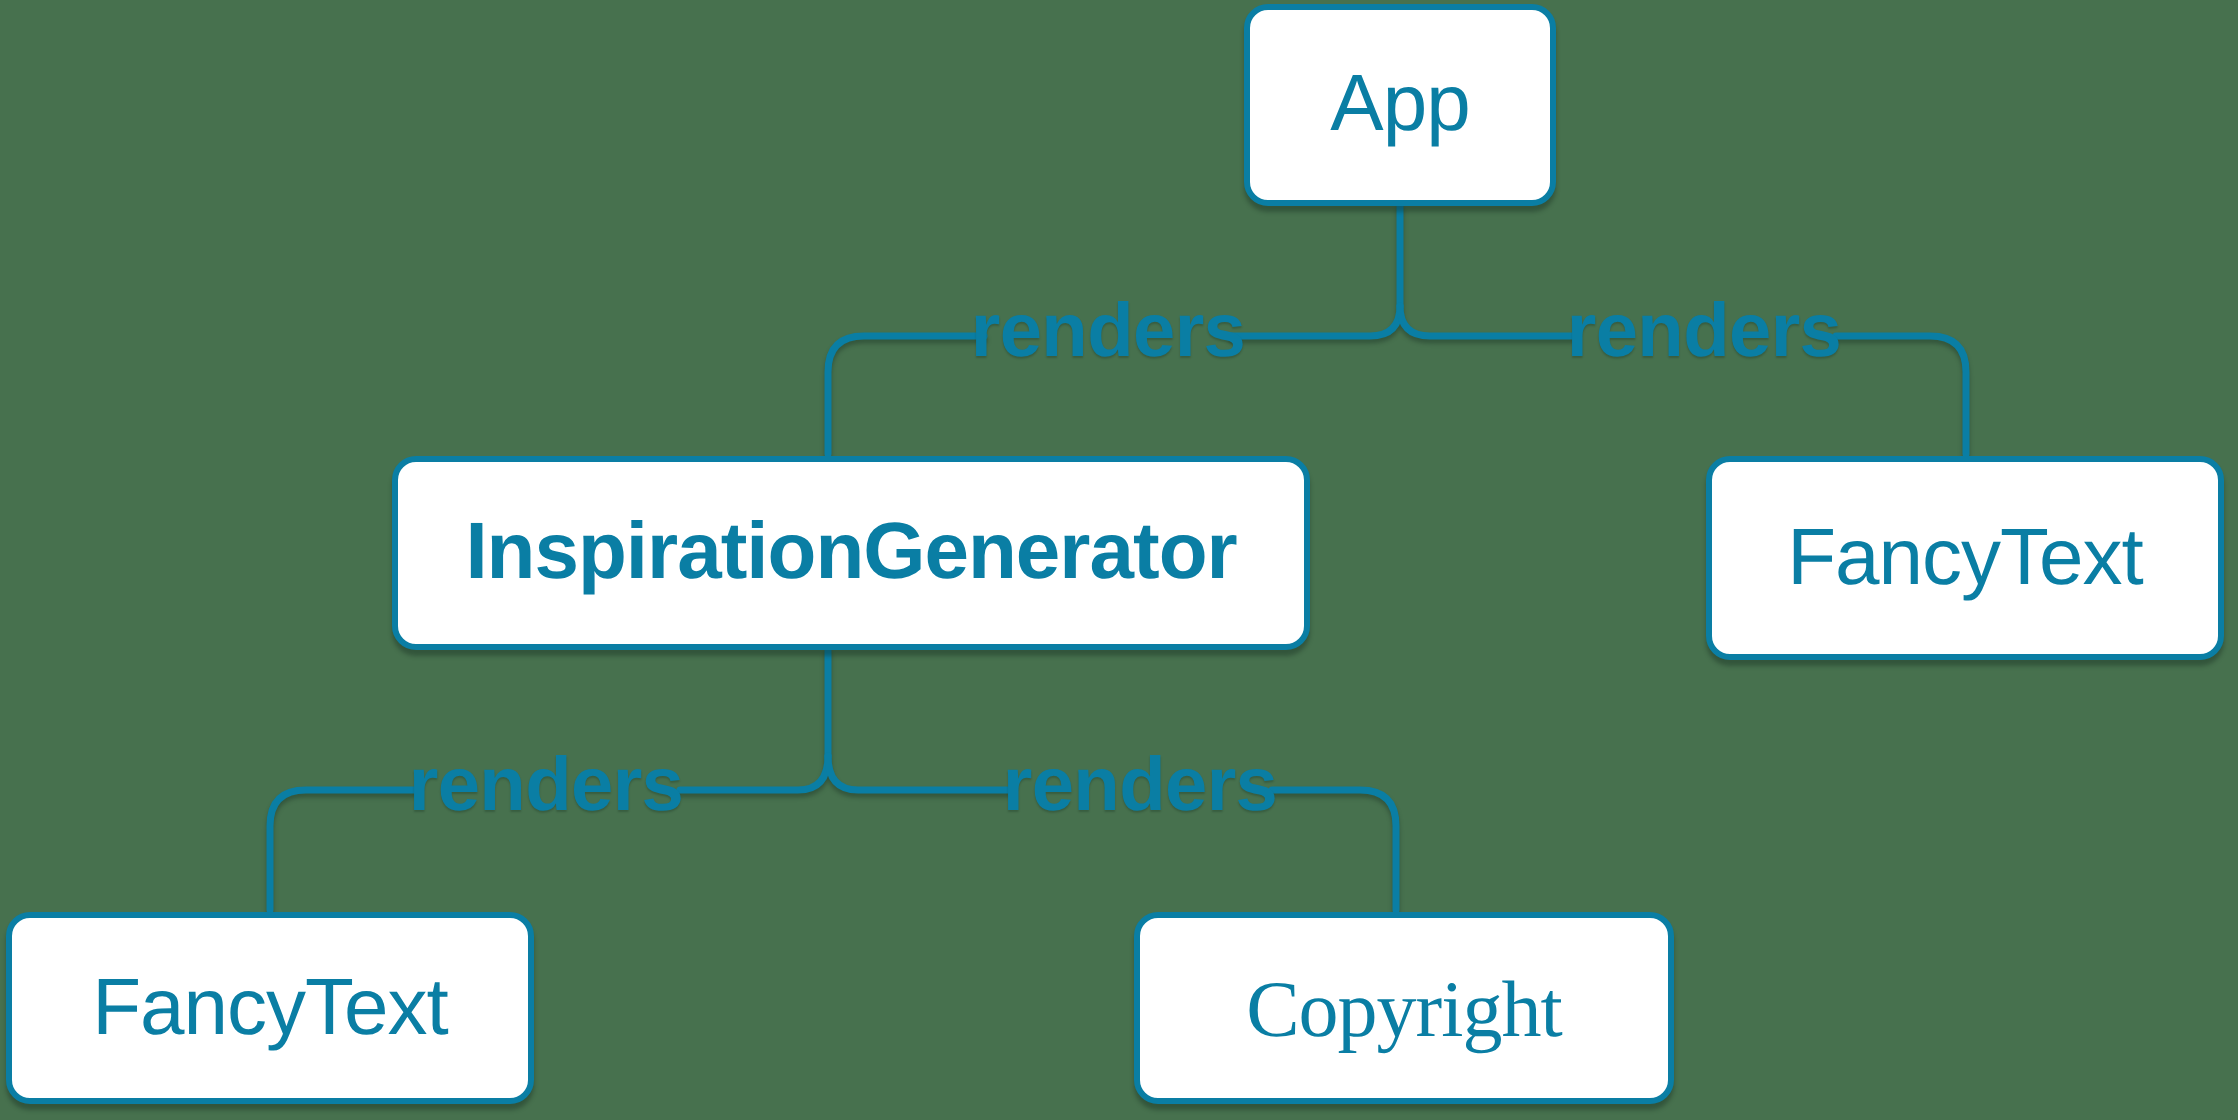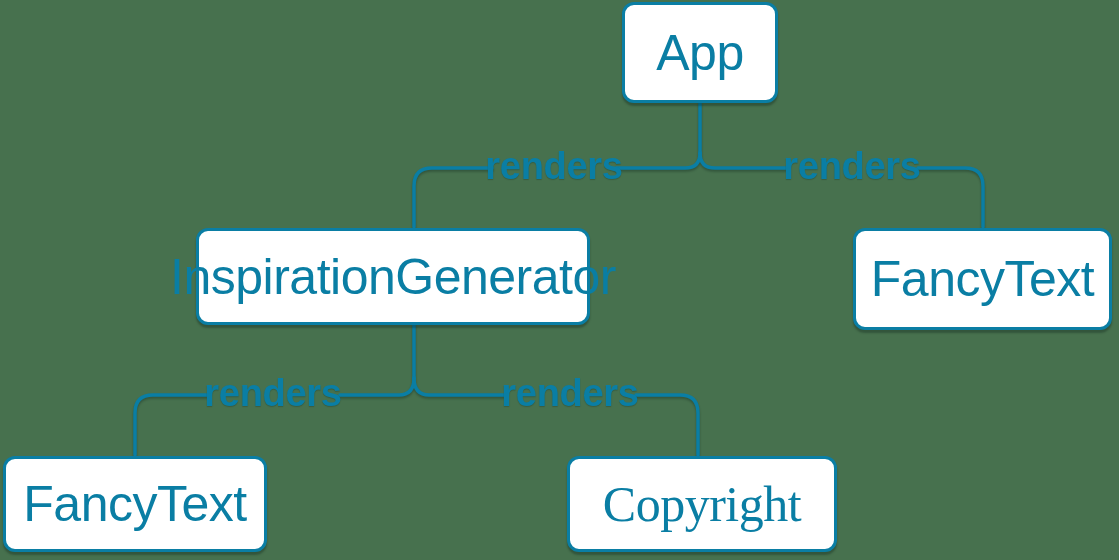--- a/index.html
+++ b/index.html
@@ -29,39 +29,39 @@
   .node {
     position: absolute;
     box-sizing: border-box;
     background: var(--nodefill, #FFFFFF);
     border: 3px solid var(--accent, #0A7EA4);
     border-radius: 12px;
     color: var(--accent, #0A7EA4);
     display: flex;
     align-items: center;
     justify-content: center;
-    font-size: 50px;
+    font-size: 40px;
     font-weight: 500;
     letter-spacing: -0.5px;
     box-shadow: 0 3px 2px rgba(15, 35, 25, 0.35);
     white-space: nowrap;
   }
   .edge-label {
     position: absolute;
     transform: translate(-50%, -54%);
     color: var(--accent, #0A7EA4);
     font-size: 38px;
     font-weight: 600;
     letter-spacing: -0.3px;
     white-space: nowrap;
     text-shadow: 0 1px 1px rgba(15, 35, 25, 0.25);
   }
   
   .node-app                   { left: 622px; top: 2px;   width: 156px; height: 101px; }
-  .node-inspiration-generator { left: 196px; top: 228px; width: 394px; height: 97px;  }
+  .node-inspiration-generator { left: 196px; top: 228px; width: 459px; height: 97px; font-weight: bold;  }
   .node-fancy-text-right      { left: 853px; top: 228px; width: 259px; height: 102px; }
   .node-fancy-text-left       { left: 3px;   top: 456px; width: 264px; height: 96px;  }
   .node-copyright             { left: 567px; top: 456px; width: 270px; height: 96px; font-family: Liberation Serif, serif;  }
   
   .edge-label-1 { left: 554px; top: 168px; }
   .edge-label-2 { left: 852px; top: 168px; }
   .edge-label-3 { left: 273px; top: 395px; }
   .edge-label-4 { left: 570px; top: 395px; }
 </style>
 </head>

